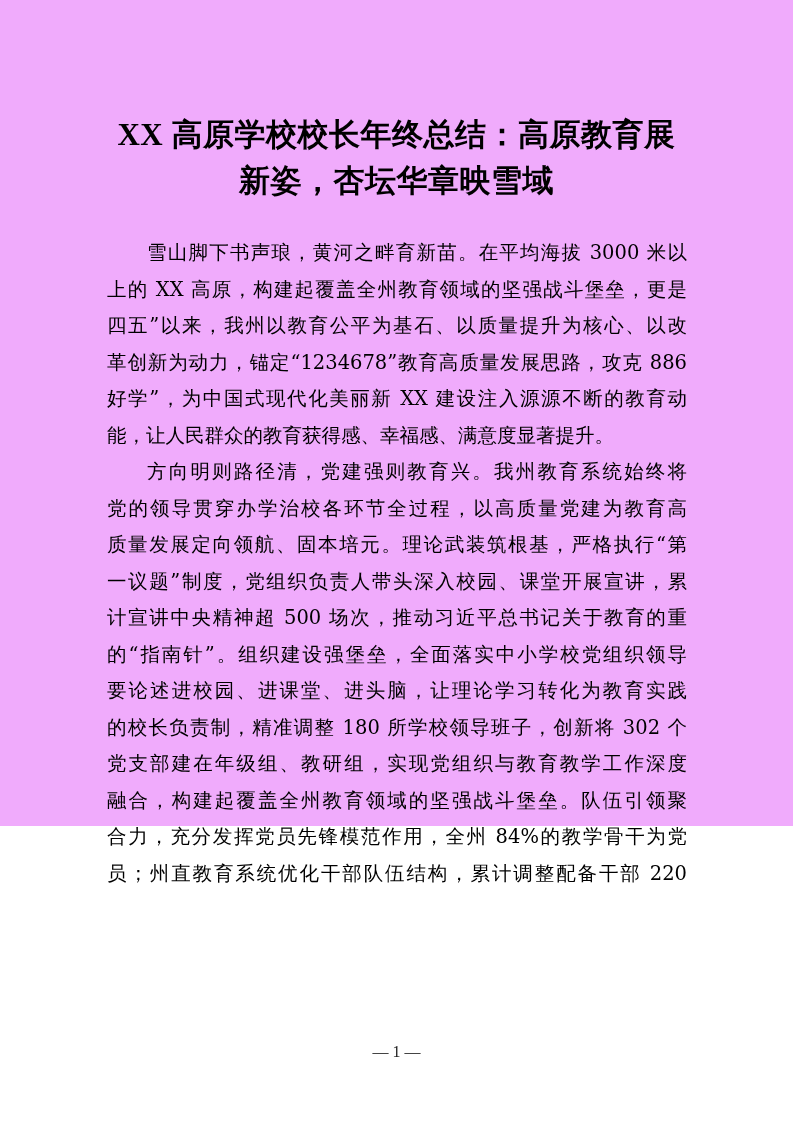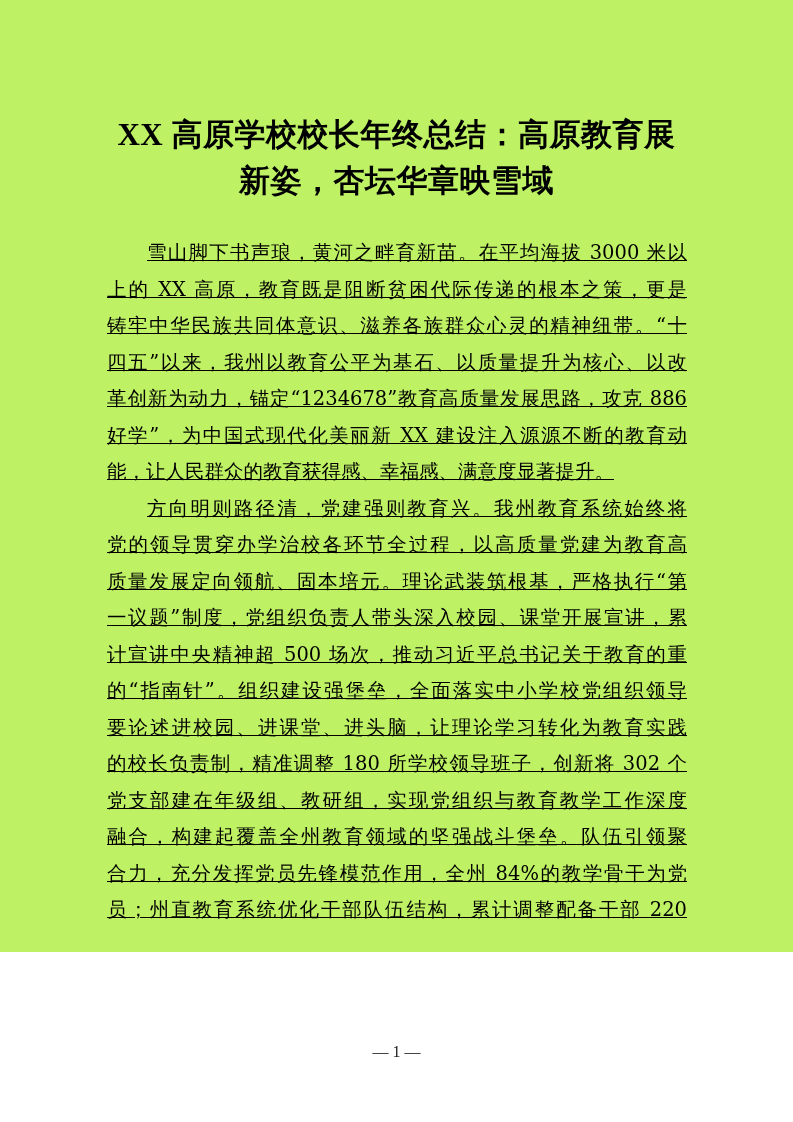--- a/index.html
+++ b/index.html
@@ -1,27 +1,27 @@
 <!DOCTYPE html>
 <html><head>
 <meta charset="utf-8">
 <style>
   html, body { margin: 0; padding: 0; background: #ffffff; }
   body { width: 793px; height: 1122px; position: relative; overflow: hidden; color: #000; }
-  .page { position: absolute; left: 0; top: 0; width: 793px; height: 952px; background: #bef264; }
+  .page { position: absolute; left: 0; top: 0; width: 793px; height: 826px; background: #f0abfc; }
   .title {
     position: absolute; left: 100px; width: 593px; top: 112px;
     font-family: "Liberation Serif", "DejaVu Serif", serif;
     font-weight: bold; font-size: 31px; line-height: 46px; text-align: center;
     letter-spacing: 0.5px;
   }
   .body {
     position: absolute; left: 107px; width: 580px; top: 235px;
     font-family: "DejaVu Serif", "Liberation Serif", serif;
-    font-size: 19.5px; line-height: 36.5px; text-decoration: underline;
+    font-size: 19.5px; line-height: 36.5px;
   }
   .line { display: block; white-space: nowrap; text-align: justify; text-align-last: justify; height: 36.5px; }
   .line.last { text-align-last: left; }
   .indent { padding-left: 40px; }
   .pagenum {
     position: absolute; left: 0; width: 793px; top: 1043px; text-align: center;
     font-family: "Liberation Serif", serif; font-size: 16px; color: #222;
   }
 </style>
 </head>
@@ -29,22 +29,21 @@
 
 <div class="page">
   <div class="title">
     <div>XX 高原学校校长年终总结：高原教育展</div>
     <div>新姿，杏坛华章映雪域</div>
   </div>
 
   <div class="body">
     <div>
       <span class="line indent">雪山脚下书声琅，黄河之畔育新苗。在平均海拔 3000 米以</span>
-      <span class="line">上的 XX 高原，教育既是阻断贫困代际传递的根本之策，更是</span>
-      <span class="line">铸牢中华民族共同体意识、滋养各族群众心灵的精神纽带。“十</span>
+      <span class="line">上的 XX 高原，构建起覆盖全州教育领域的坚强战斗堡垒，更是</span>
       <span class="line">四五”以来，我州以教育公平为基石、以质量提升为核心、以改</span>
       <span class="line">革创新为动力，锚定“1234678”教育高质量发展思路，攻克 886</span>
       <span class="line">好学”，为中国式现代化美丽新 XX 建设注入源源不断的教育动</span>
       <span class="line last">能，让人民群众的教育获得感、幸福感、满意度显著提升。</span>
     </div>
     <div>
       <span class="line indent">方向明则路径清，党建强则教育兴。我州教育系统始终将</span>
       <span class="line">党的领导贯穿办学治校各环节全过程，以高质量党建为教育高</span>
       <span class="line">质量发展定向领航、固本培元。理论武装筑根基，严格执行“第</span>
       <span class="line">一议题”制度，党组织负责人带头深入校园、课堂开展宣讲，累</span>

